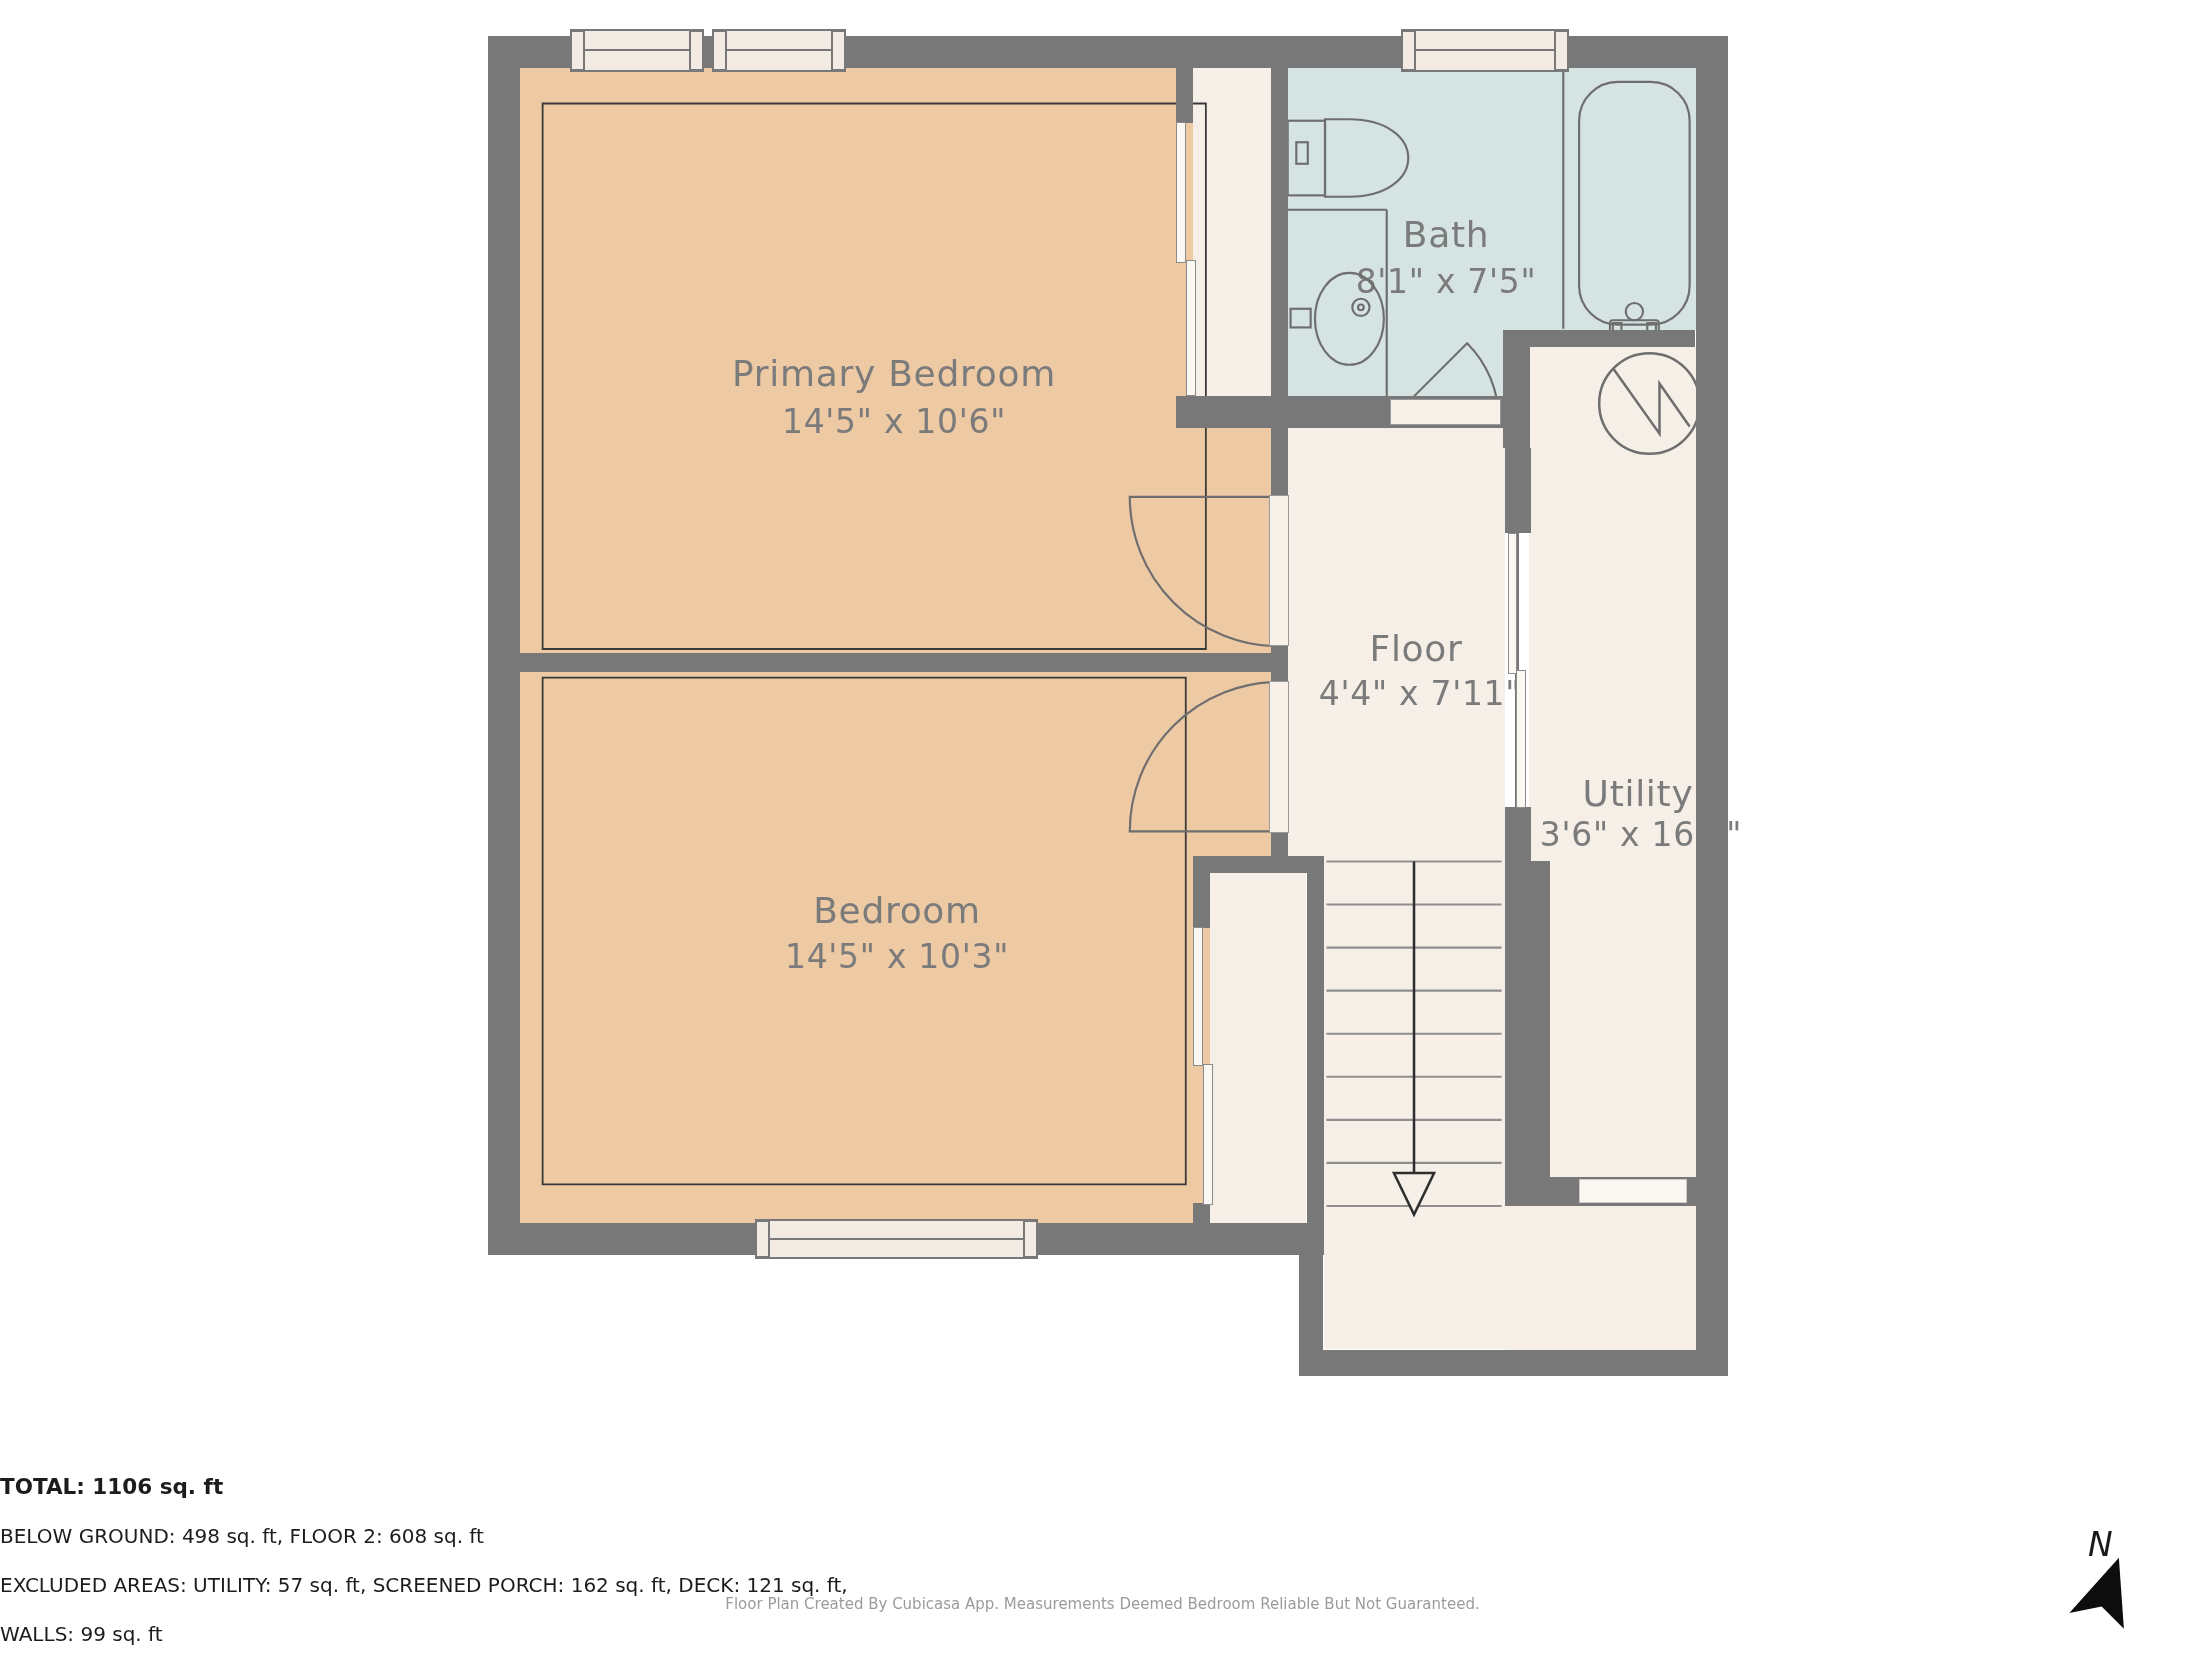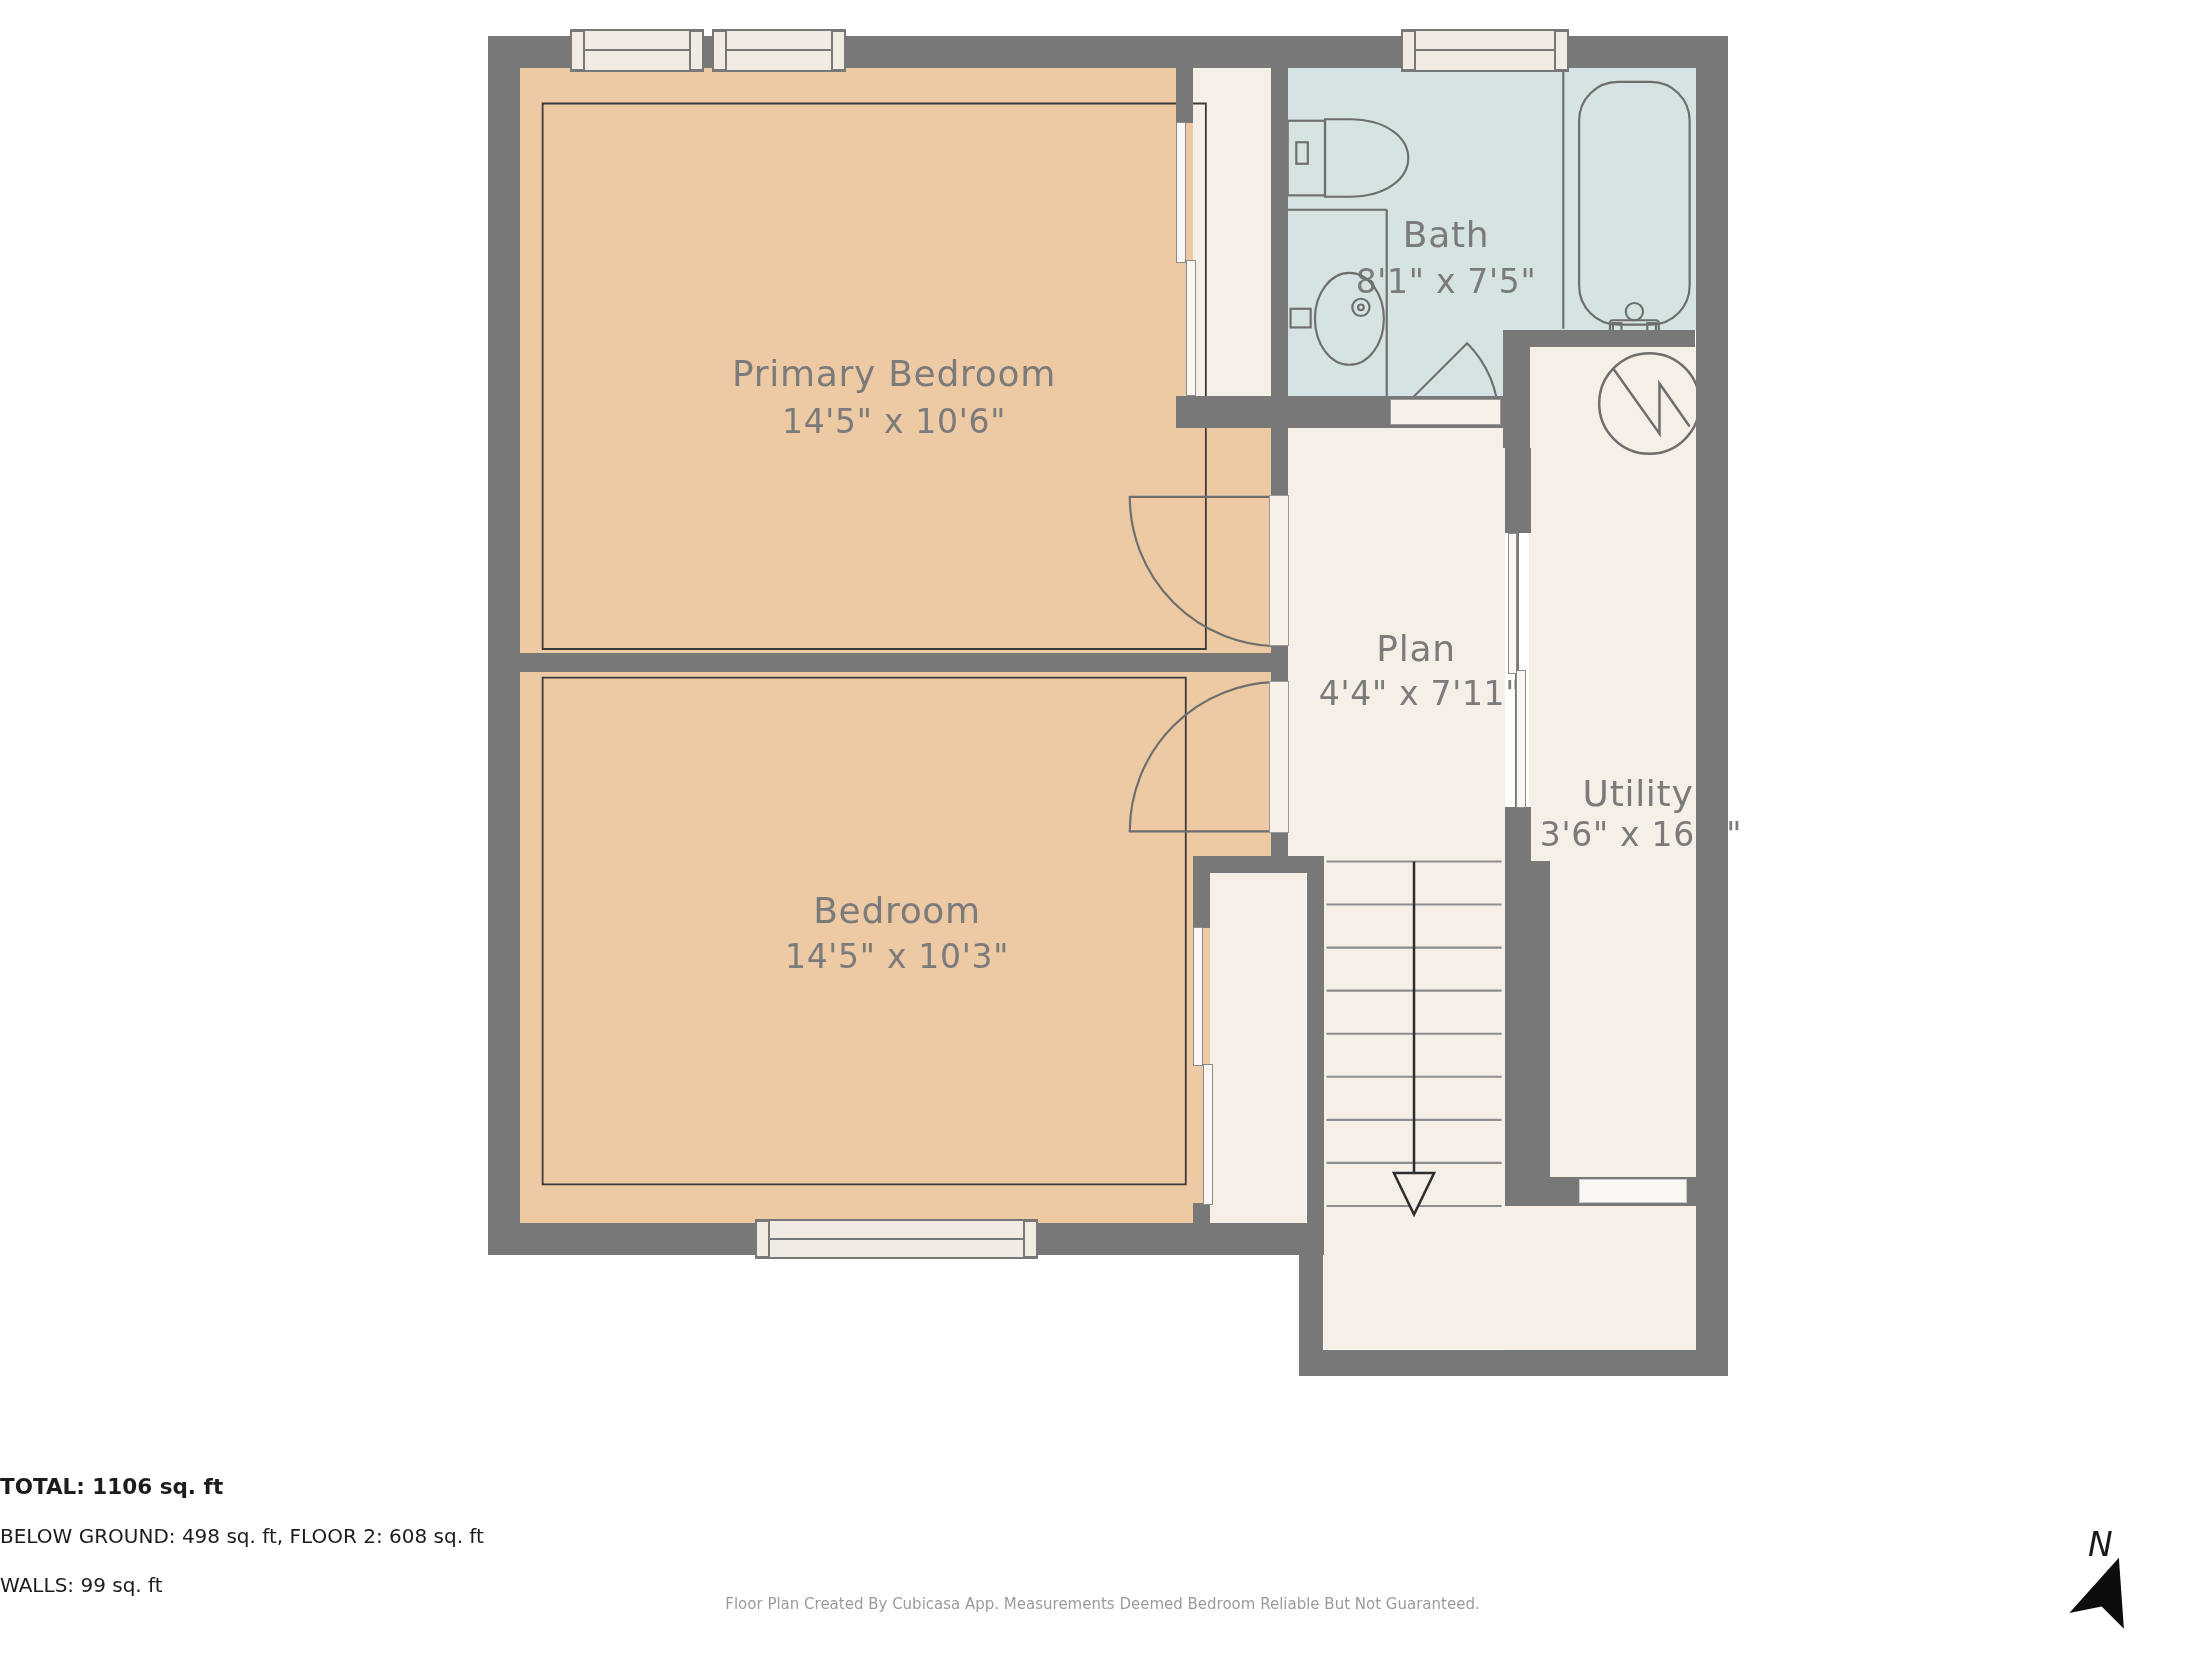--- a/index.html
+++ b/index.html
@@ -40,21 +40,21 @@
 <div class="abs room fill-cream" style="left:1324px;top:861px;width:181px;height:488px;"></div>
 <div class="abs room fill-cream" style="left:1505px;top:1206px;width:191px;height:144px;"></div>
 <div class="abs room fill-cream" style="left:1210px;top:873px;width:96px;height:350px;"></div>
 
 <div class="abs rlabel rname" style="left:894px;top:373px;">Primary Bedroom</div>
 <div class="abs rlabel rdims" style="left:894px;top:421px;">14'5" x 10'6"</div>
 <div class="abs rlabel rname" style="left:897px;top:910px;">Bedroom</div>
 <div class="abs rlabel rdims" style="left:897px;top:956px;">14'5" x 10'3"</div>
 <div class="abs rlabel rname" style="left:1446px;top:234px;">Bath</div>
 <div class="abs rlabel rdims" style="left:1446px;top:281px;">8'1" x 7'5"</div>
-<div class="abs rlabel rname" style="left:1416px;top:648px;">Plan</div>
+<div class="abs rlabel rname" style="left:1416px;top:648px;">Floor</div>
 <div class="abs rlabel rdims" style="left:1420px;top:693px;">4'4" x 7'11"</div>
 <div class="abs rlabel rname" style="left:1638px;top:793px;">Utility</div>
 <div class="abs rlabel rdims" style="left:1641px;top:834px;">3'6" x 16'4"</div>
 
 <svg id="linework" class="abs" width="2205" height="1654" viewBox="0 0 3072 2304">
 
   <g stroke="#3a3a3a" stroke-width="2.5" fill="none">
     <path d="M756,144 H1680 V904 H756 Z"></path>
     <path d="M756,944 H1652 V1650 H756 Z"></path>
   </g>
@@ -170,18 +170,19 @@
 <div class="abs leaf" style="left:1176px;top:122px;width:10px;height:141px;"></div>
 <div class="abs leaf" style="left:1186px;top:260px;width:10px;height:136px;"></div>
 <div class="abs leaf" style="left:1193px;top:927px;width:10px;height:139px;"></div>
 <div class="abs leaf" style="left:1203px;top:1064px;width:10px;height:141px;"></div>
 <div class="abs leaf" style="left:1508px;top:533px;width:9.3px;height:141px;"></div>
 <div class="abs leaf" style="left:1516px;top:670px;width:10px;height:138px;"></div>
 
 <div id="summary" class="abs">
   <div class="sum-total">TOTAL: 1106 sq. ft</div>
   <div class="sum-line">BELOW GROUND: 498 sq. ft, FLOOR 2: 608 sq. ft</div>
+  <div class="sum-line">EXCLUDED AREAS: UTILITY: 57 sq. ft, SCREENED PORCH: 162 sq. ft, DECK: 121 sq. ft,</div>
   <div class="sum-line">WALLS: 99 sq. ft</div>
 </div>
 <div id="disclaimer" class="abs">Floor Plan Created By Cubicasa App. Measurements Deemed Bedroom Reliable But Not Guaranteed.</div>
 
 <div id="compassN" class="abs">N</div>
 
 
 </body></html>

